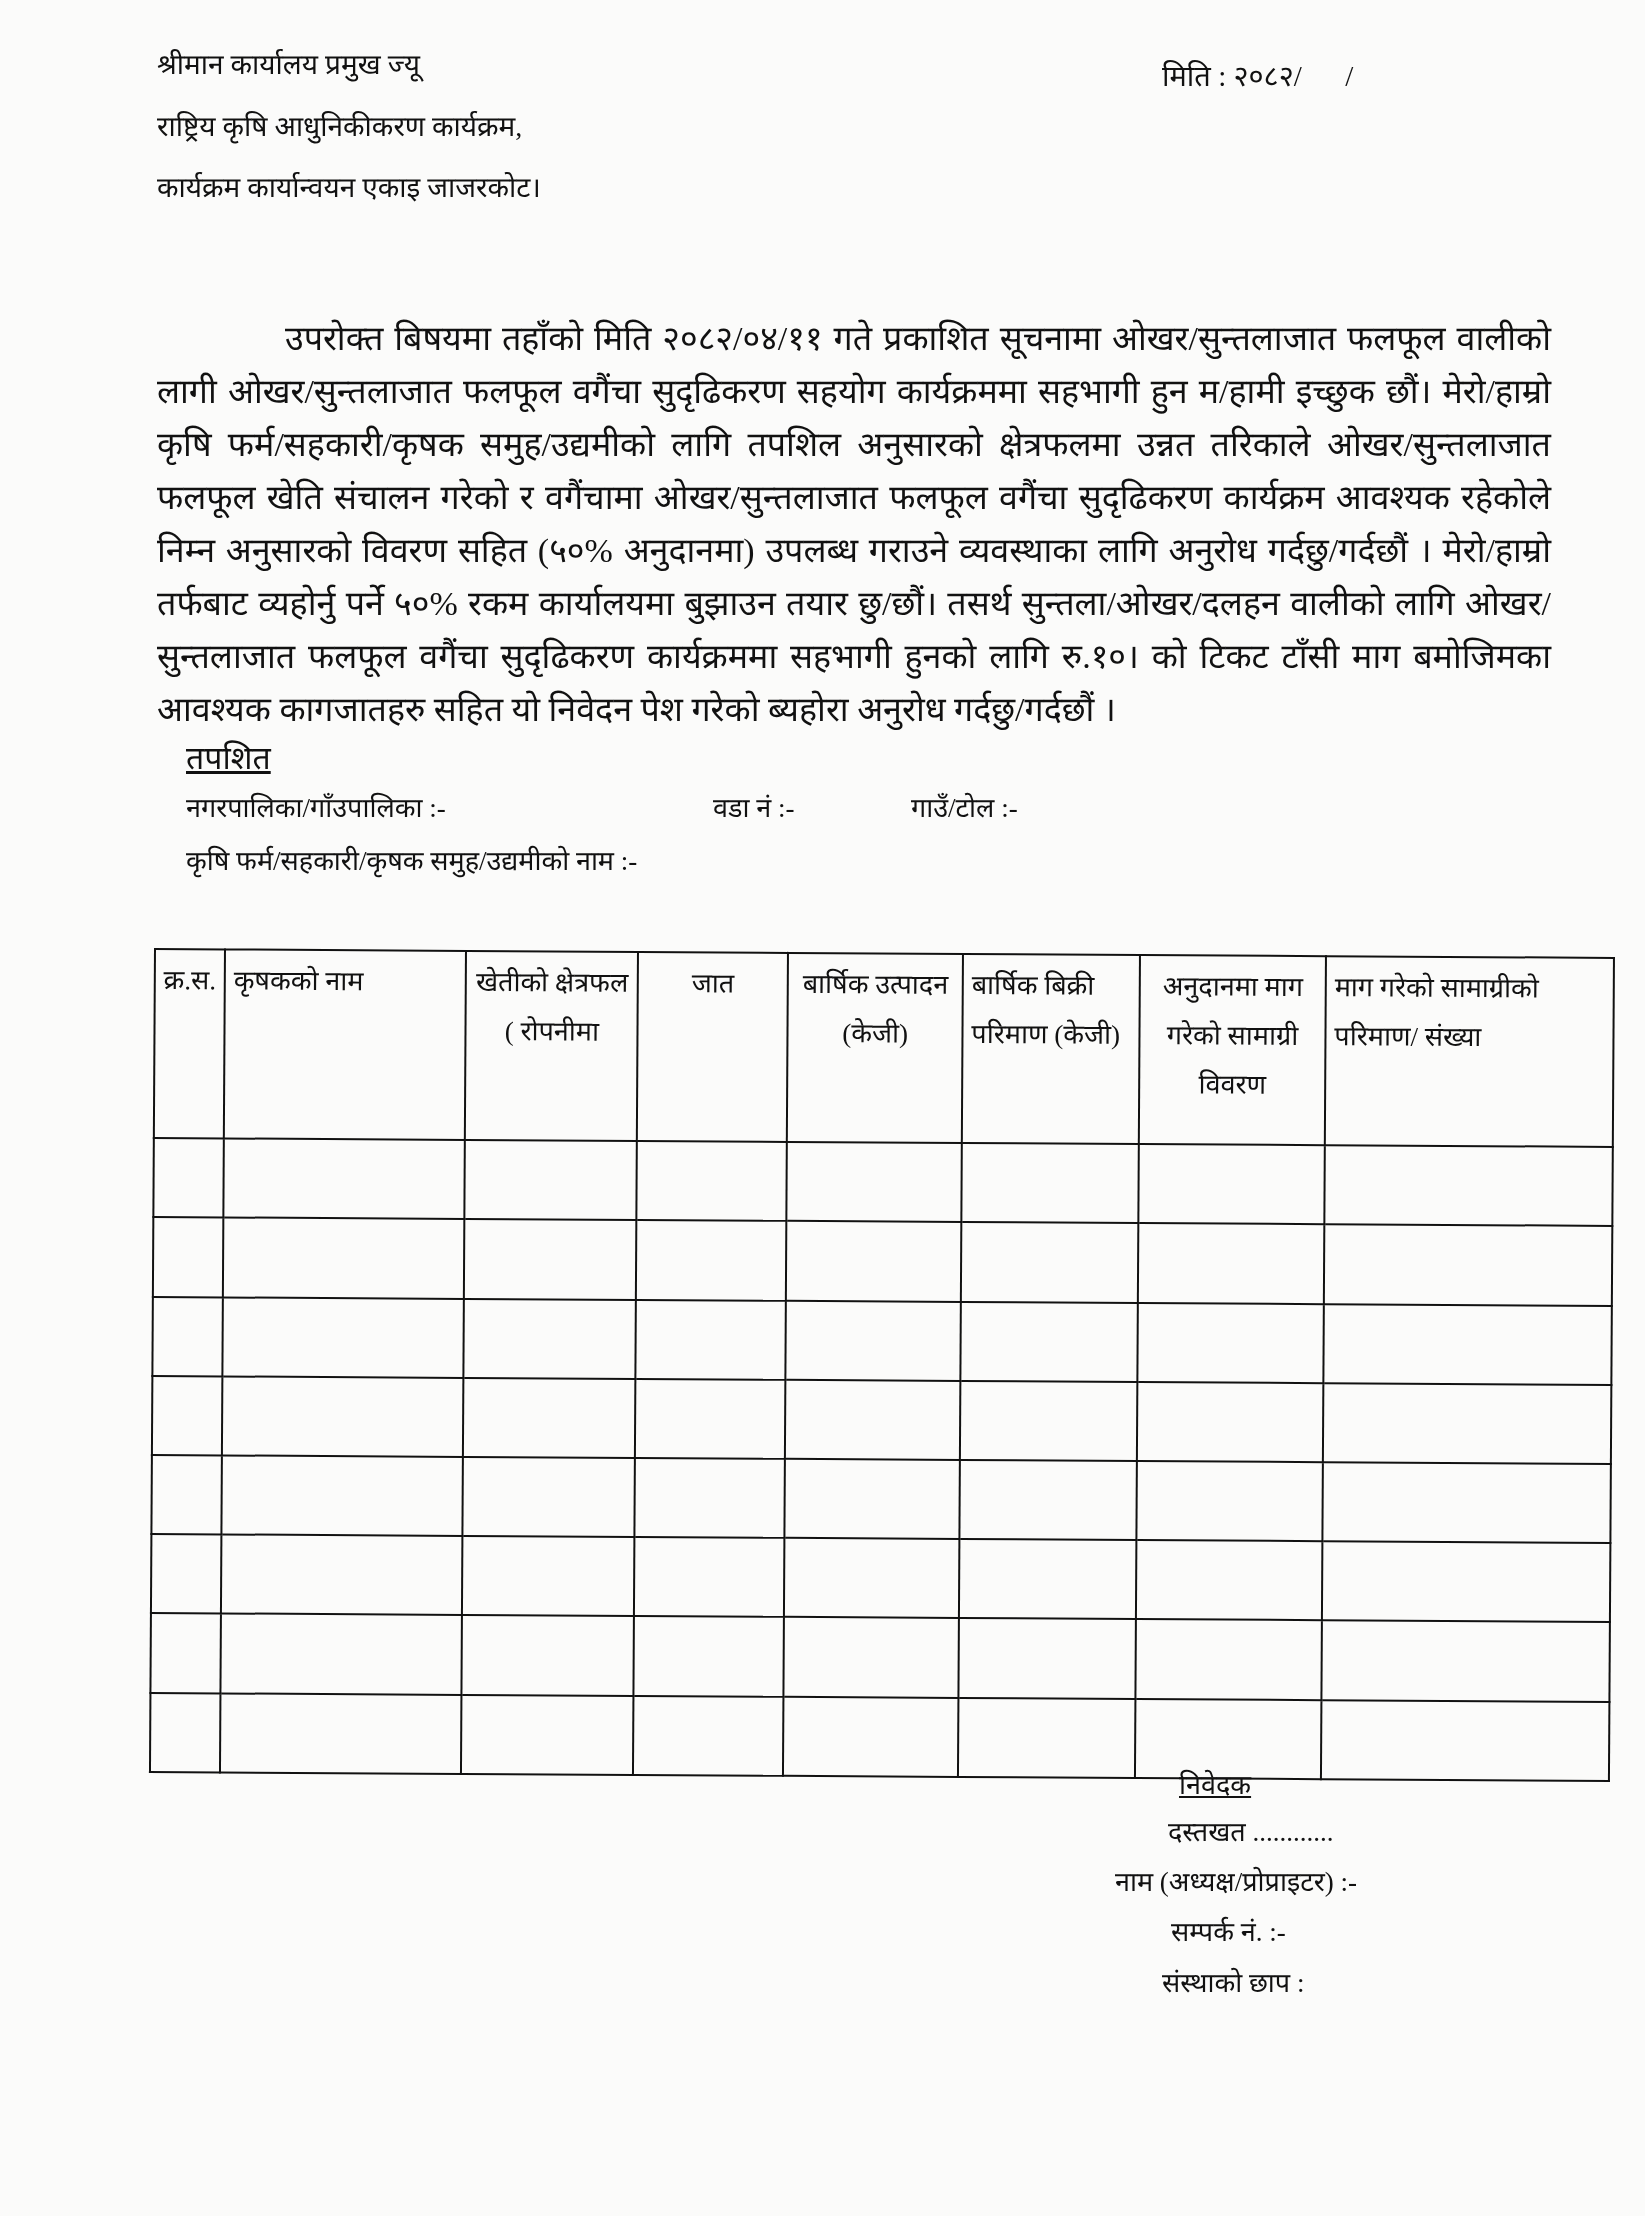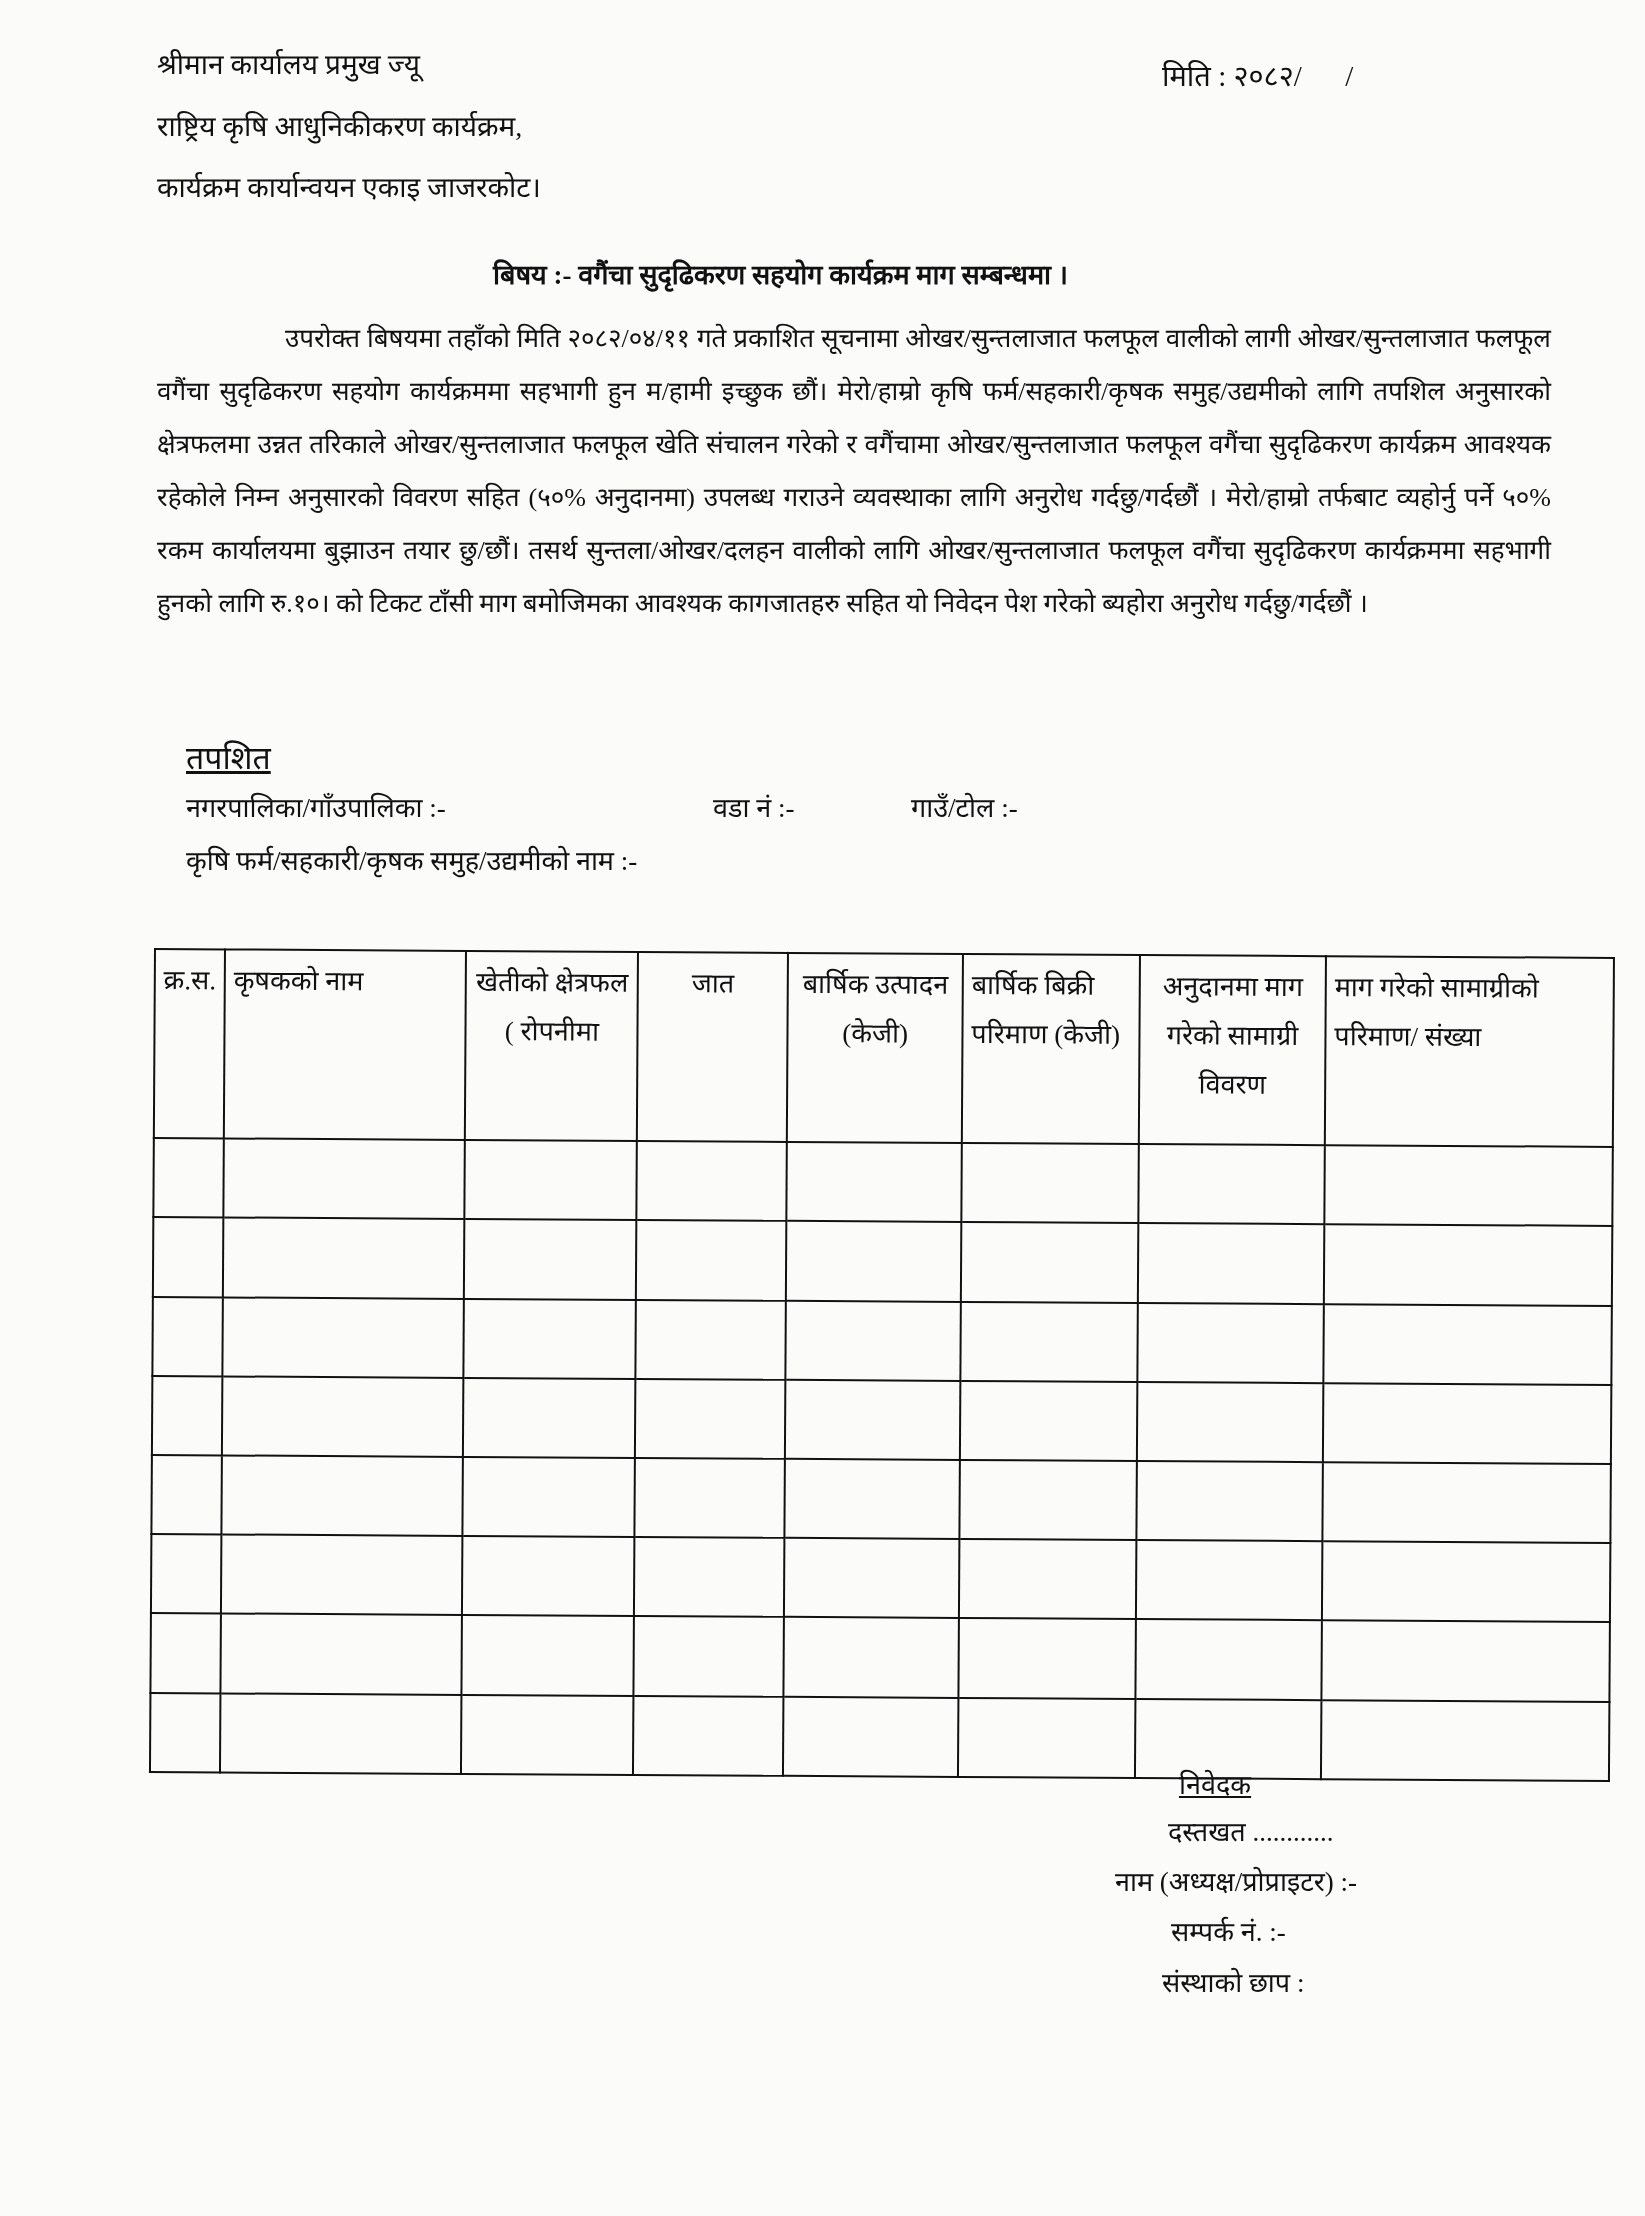--- a/index.html
+++ b/index.html
@@ -11,21 +11,21 @@
       position: relative;
       overflow: hidden;
     }
     .page { position: absolute; left: 8px; top: 0; width: 1645px; height: 2216px; font-family: Liberation Serif, serif; }
     .line { position: absolute; font-size: 28px; line-height: 1; white-space: nowrap; }
     .addr { left: 149px; }
     .date { left: 1154px; top: 62px; font-size: 29px; text-align: center; }
     .subject { left: 485px; top: 262px; font-size: 27px; font-weight: bold; }
     .body-text {
       position: absolute; left: 149px; top: 312px; width: 1394px;
-      font-size: 26px; line-height: 53px; text-align: justify;
+      font-size: 34px; line-height: 53px; text-align: justify;
       text-indent: 128px;
     }
     .u { text-decoration: underline; }
     .details-heading { left: 178px; top: 742px; font-size: 32px; }
     .field { font-size: 27px; }
     table.grid {
       position: absolute; left: 146px; top: 948px;
       width: 1461px; border-collapse: collapse;
       transform: rotate(0.35deg); transform-origin: left top;
     }
@@ -46,21 +46,20 @@
 
   <div class="line addr" style="top:51px">श्रीमान कार्यालय प्रमुख ज्यू</div>
   <div class="line addr" style="top:113px">राष्ट्रिय कृषि आधुनिकीकरण कार्यक्रम,</div>
   <div class="line addr" style="top:174px">कार्यक्रम कार्यान्वयन एकाइ जाजरकोट।</div>
 
   <div class="line date">
     <span>मिति :</span>
     <span style="white-space:pre">२०८२/      /</span>
   </div>
 
-  <div class="line subject">बिषय :- वगैंचा सुदृढिकरण सहयोग कार्यक्रम माग सम्बन्धमा ।</div>
 
   <div class="body-text">उपरोक्त बिषयमा तहाँको मिति २०८२/०४/११ गते प्रकाशित सूचनामा ओखर/सुन्तलाजात फलफूल वालीको लागी ओखर/सुन्तलाजात फलफूल वगैंचा सुदृढिकरण सहयोग कार्यक्रममा सहभागी हुन म/हामी इच्छुक छौं। मेरो/हाम्रो कृषि फर्म/सहकारी/कृषक समुह/उद्यमीको लागि तपशिल अनुसारको क्षेत्रफलमा उन्नत तरिकाले ओखर/सुन्तलाजात फलफूल खेति संचालन गरेको र वगैंचामा ओखर/सुन्तलाजात फलफूल वगैंचा सुदृढिकरण कार्यक्रम आवश्यक रहेकोले निम्न अनुसारको विवरण सहित (५०% अनुदानमा) उपलब्ध गराउने व्यवस्थाका लागि अनुरोध गर्दछु/गर्दछौं । मेरो/हाम्रो तर्फबाट व्यहोर्नु पर्ने ५०% रकम कार्यालयमा बुझाउन तयार छु/छौं। तसर्थ सुन्तला/ओखर/दलहन वालीको लागि ओखर/सुन्तलाजात फलफूल वगैंचा सुदृढिकरण कार्यक्रममा सहभागी हुनको लागि रु.१०। को टिकट टाँसी माग बमोजिमका आवश्यक कागजातहरु सहित यो निवेदन पेश गरेको ब्यहोरा अनुरोध गर्दछु/गर्दछौं ।</div>
 
   <div class="line details-heading u">तपशित</div>
 
   <div class="line field" style="left:178px; top:795px">नगरपालिका/गाँउपालिका :-</div>
   <div class="line field" style="left:705px; top:795px">वडा नं :-</div>
   <div class="line field" style="left:903px; top:795px">गाउँ/टोल :-</div>
 
   <div class="line field" style="left:178px; top:848px">कृषि फर्म/सहकारी/कृषक समुह/उद्यमीको नाम :-</div>

